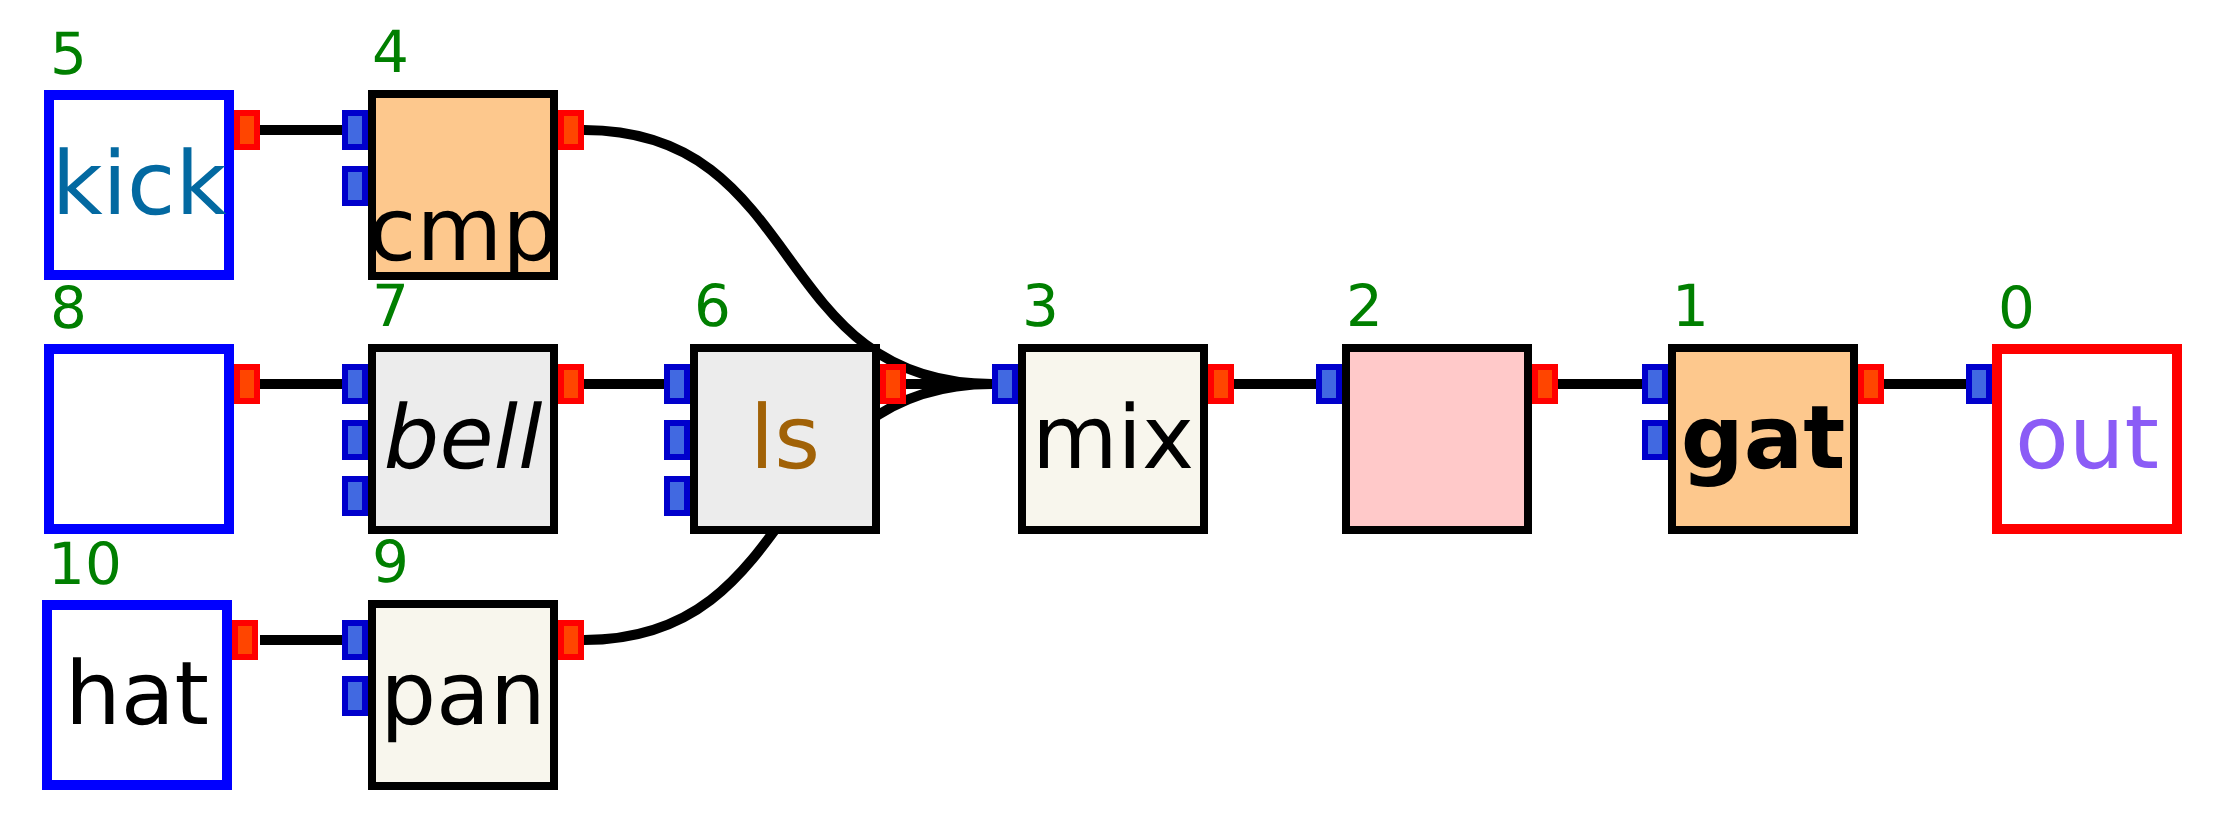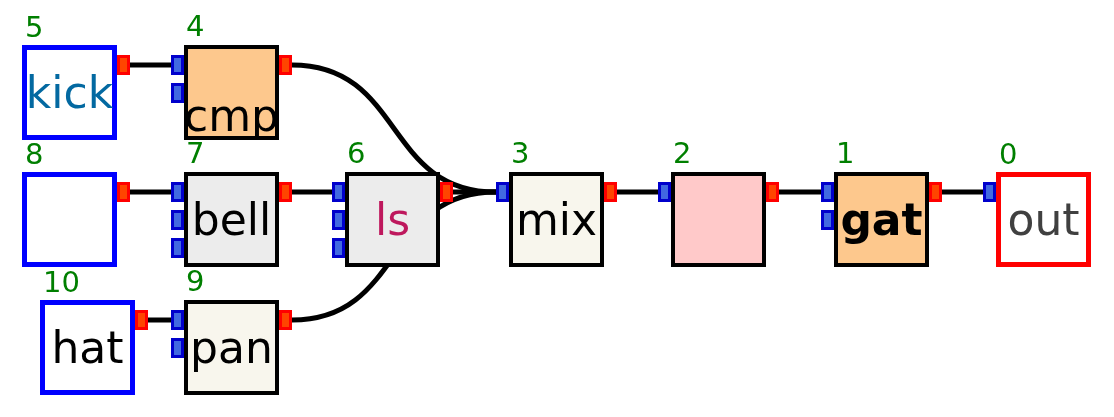--- a/index.html
+++ b/index.html
@@ -83,29 +83,29 @@
       <div class="port input" style="top: 6px; left: -17px; background: rgb(65, 105, 225); border-color: rgb(0, 0, 204);"></div>
       <div class="port input" style="top: 34px; left: -17px; background: rgb(65, 105, 225); border-color: rgb(0, 0, 204);"></div>
       <div class="port output" style="top: 6px; right: -17px; background: rgb(255, 69, 0); border-color: rgb(255, 0, 0);"></div>
     </div>
     <div class="node" style="left: 22px; top: 172px; width: 95px; height: 95px; background: rgb(255, 255, 255); border-color: rgb(0, 0, 255); border-width: 5px;">
       <div class="node-id" style="color: rgb(0, 127, 0);">8</div>
       <div class="port output" style="top: 5px; right: -18px; background: rgb(255, 69, 0); border-color: rgb(255, 0, 0);"></div>
     </div>
     <div class="node" style="left: 184px; top: 172px; width: 95px; height: 95px; background: rgb(236, 236, 236); border-color: rgb(0, 0, 0); border-width: 4px;">
       <div class="node-id" style="color: rgb(0, 127, 0);">7</div>
-      <div class="node-label" style="color: rgb(0, 0, 0);">bell</div>
+      <div class="node-label" style="color: rgb(0, 0, 0); font-style: italic;">bell</div>
       <div class="port input" style="top: 6px; left: -17px; background: rgb(65, 105, 225); border-color: rgb(0, 0, 204);"></div>
       <div class="port input" style="top: 34px; left: -17px; background: rgb(65, 105, 225); border-color: rgb(0, 0, 204);"></div>
       <div class="port input" style="top: 62px; left: -17px; background: rgb(65, 105, 225); border-color: rgb(0, 0, 204);"></div>
       <div class="port output" style="top: 6px; right: -17px; background: rgb(255, 69, 0); border-color: rgb(255, 0, 0);"></div>
     </div>
     <div class="node" style="left: 345px; top: 172px; width: 95px; height: 95px; background: rgb(236, 236, 236); border-color: rgb(0, 0, 0); border-width: 4px;">
       <div class="node-id" style="color: rgb(0, 127, 0);">6</div>
-      <div class="node-label" style="color: #be185d;">ls</div>
+      <div class="node-label" style="color: #a16207;">ls</div>
       <div class="port input" style="top: 6px; left: -17px; background: rgb(65, 105, 225); border-color: rgb(0, 0, 204);"></div>
       <div class="port input" style="top: 34px; left: -17px; background: rgb(65, 105, 225); border-color: rgb(0, 0, 204);"></div>
       <div class="port input" style="top: 62px; left: -17px; background: rgb(65, 105, 225); border-color: rgb(0, 0, 204);"></div>
       <div class="port output" style="top: 6px; right: -17px; background: rgb(255, 69, 0); border-color: rgb(255, 0, 0);"></div>
     </div>
     <div class="node" style="left: 509px; top: 172px; width: 95px; height: 95px; background: rgb(248, 246, 237); border-color: rgb(0, 0, 0); border-width: 4px;">
       <div class="node-id" style="color: rgb(0, 127, 0);">3</div>
       <div class="node-label" style="color: rgb(0, 0, 0);">mix</div>
       <div class="port input" style="top: 6px; left: -17px; background: rgb(65, 105, 225); border-color: rgb(0, 0, 204);"></div>
       <div class="port output" style="top: 6px; right: -17px; background: rgb(255, 69, 0); border-color: rgb(255, 0, 0);"></div>
@@ -117,24 +117,24 @@
     </div>
     <div class="node" style="left: 834px; top: 172px; width: 95px; height: 95px; background: rgb(253, 200, 141); border-color: rgb(0, 0, 0); border-width: 4px;">
       <div class="node-id" style="color: rgb(0, 127, 0);">1</div>
       <div class="node-label" style="color: rgb(0, 0, 0); font-weight: bold;">gat</div>
       <div class="port input" style="top: 6px; left: -17px; background: rgb(65, 105, 225); border-color: rgb(0, 0, 204);"></div>
       <div class="port input" style="top: 34px; left: -17px; background: rgb(65, 105, 225); border-color: rgb(0, 0, 204);"></div>
       <div class="port output" style="top: 6px; right: -17px; background: rgb(255, 69, 0); border-color: rgb(255, 0, 0);"></div>
     </div>
     <div class="node" style="left: 996px; top: 172px; width: 95px; height: 95px; background: rgb(255, 255, 255); border-color: rgb(255, 0, 0); border-width: 5px;">
       <div class="node-id" style="color: rgb(0, 127, 0);">0</div>
-      <div class="node-label" style="color: #404040;">out</div>
+      <div class="node-label" style="color: #8b5cf6;">out</div>
       <div class="port input" style="top: 5px; left: -18px; background: rgb(65, 105, 225); border-color: rgb(0, 0, 204);"></div>
     </div>
-    <div class="node" style="left: 40px; top: 300px; width: 95px; height: 95px; background: rgb(255, 255, 255); border-color: rgb(0, 0, 255); border-width: 5px;">
+    <div class="node" style="left: 21px; top: 300px; width: 95px; height: 95px; background: rgb(255, 255, 255); border-color: rgb(0, 0, 255); border-width: 5px;">
       <div class="node-id" style="color: rgb(0, 127, 0);">10</div>
       <div class="node-label" style="color: #000000;">hat</div>
       <div class="port output" style="top: 5px; right: -18px; background: rgb(255, 69, 0); border-color: rgb(255, 0, 0);"></div>
     </div>
     <div class="node" style="left: 184px; top: 300px; width: 95px; height: 95px; background: rgb(248, 246, 237); border-color: rgb(0, 0, 0); border-width: 4px;">
       <div class="node-id" style="color: rgb(0, 127, 0);">9</div>
       <div class="node-label" style="color: rgb(0, 0, 0);">pan</div>
       <div class="port input" style="top: 6px; left: -17px; background: rgb(65, 105, 225); border-color: rgb(0, 0, 204);"></div>
       <div class="port input" style="top: 34px; left: -17px; background: rgb(65, 105, 225); border-color: rgb(0, 0, 204);"></div>
       <div class="port output" style="top: 6px; right: -17px; background: rgb(255, 69, 0); border-color: rgb(255, 0, 0);"></div>

